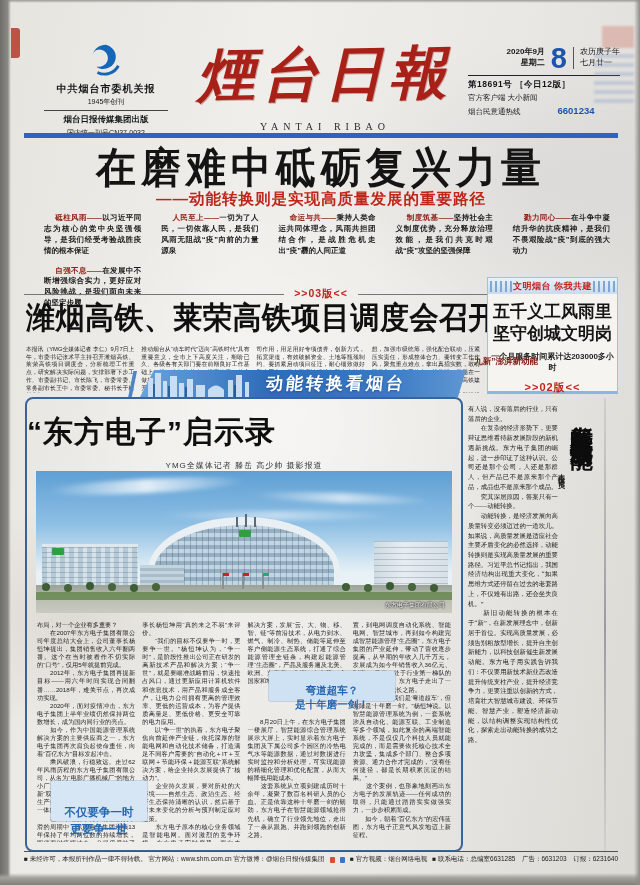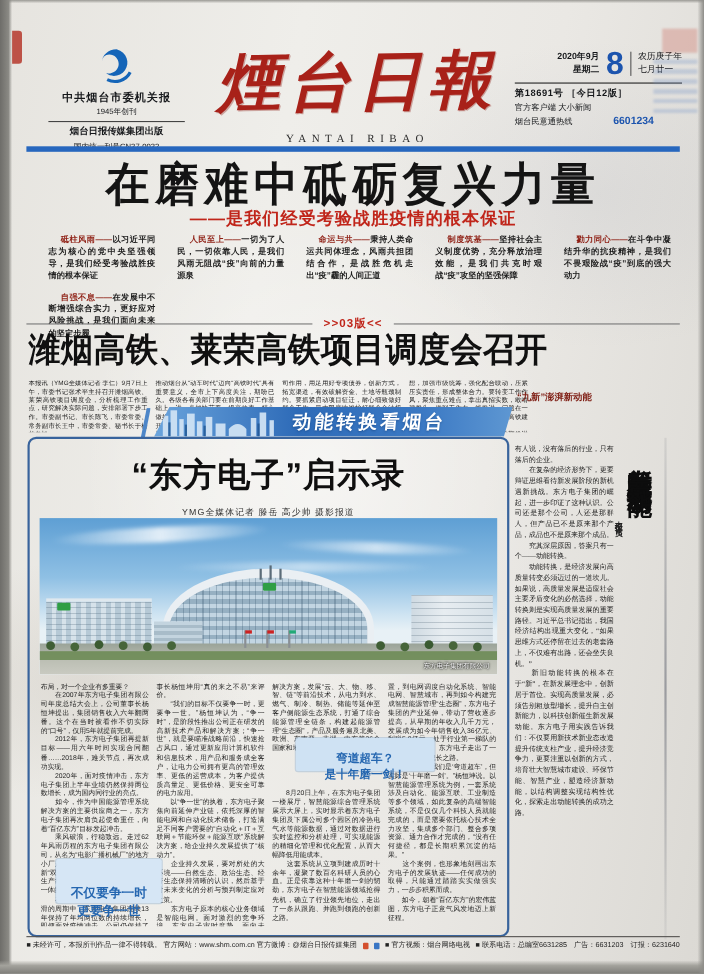--- a/index.html
+++ b/index.html
@@ -92,21 +92,21 @@
   .banner-slash{left:128px;top:371px;width:9px;height:27px;background:#4d86c8;
       clip-path:polygon(60% 0,100% 0,40% 100%,0 100%);}
   #banner{left:140px;top:370px;width:326px;height:27px;display:flex;align-items:center;
       background:linear-gradient(90deg,#6aa4dc,#2e6bb8 40%,#3b79c4 75%,#5e97d2);
       clip-path:polygon(14px 0,100% 0,calc(100% - 8px) 100%,0 100%);}
   .banner-text{color:#fff;font-weight:900;font-size:17px;letter-spacing:3px;transform:skewX(-6deg);
       text-shadow:0 1px 2px rgba(0,40,90,.4);margin-left:6px;}
 
   
   #fbox{left:25px;top:397px;width:438px;height:455px;border:2px solid #38639c;border-radius:8px;box-sizing:border-box;}
-  #f-title{margin-top:13px;text-align:center;font-size:30px;font-weight:900;letter-spacing:1px;color:#0f0f0f;}
+  #f-title{margin-top:13px;text-align:left;font-size:30px;font-weight:900;letter-spacing:1px;color:#0f0f0f;}
   #f-byline{text-align:center;font-size:8px;margin-top:7px;color:#333;letter-spacing:1px;}
   #photo{position:absolute;left:9px;right:9px;top:72px;height:142px;overflow:hidden;
       background:linear-gradient(180deg,#5e9fd4 0%,#8fc0e4 38%,#cfe4f2 62%,#e8f1f6 72%);}
   .ph-cloud{position:absolute;background:linear-gradient(90deg,rgba(255,255,255,0),rgba(255,255,255,.8),rgba(255,255,255,0));
       filter:blur(2px);border-radius:50%;}
   .ph-c1{left:10px;top:8px;width:200px;height:14px;transform:rotate(-3deg);}
   .ph-c2{right:20px;top:22px;width:180px;height:10px;transform:rotate(2deg);opacity:.8;}
   .ph-c3{left:120px;top:40px;width:240px;height:9px;opacity:.6;}
   .ph-main-rim{position:absolute;left:50%;transform:translateX(-50%);bottom:26px;width:192px;height:70px;
       background:#eaeff3;border-radius:96px 96px 0 0/54px 54px 0 0;}
@@ -197,21 +197,21 @@
     </div>
     <div class="mh-app">官方客户端 大小新闻</div>
     <div class="mh-hot">
       <span>烟台民意通热线</span><b>6601234</b>
     </div>
   </div>
 
   <div class="abs blue-rule"></div>
 
   <div class="abs" id="h1">在磨难中砥砺复兴力量</div>
-  <div class="abs" id="h1-sub">——是我们经受考验战胜疫情的根本保证</div>
+  <div class="abs" id="h1-sub">——动能转换则是实现高质量发展的重要路径</div>
   <div class="abs" id="leads">
       <div class="lead-item"><span class="lead-term">砥柱风雨——</span><span>以习近平同志为核心的党中央坚强领导，是我们经受考验战胜疫情的根本保证</span></div>
       <div class="lead-item"><span class="lead-term">人民至上——</span><span>一切为了人民，一切依靠人民，是我们风雨无阻战“疫”向前的力量源泉</span></div>
       <div class="lead-item"><span class="lead-term">命运与共——</span><span>秉持人类命运共同体理念，风雨共担团结合作，是战胜危机走出“疫”霾的人间正道</span></div>
       <div class="lead-item"><span class="lead-term">制度筑基——</span><span>坚持社会主义制度优势，充分释放治理效能，是我们共克时艰战“疫”攻坚的坚强保障</span></div>
       <div class="lead-item"><span class="lead-term">勠力同心——</span><span>在斗争中凝结升华的抗疫精神，是我们不畏艰险战“疫”到底的强大动力</span></div>
       <div class="lead-item"><span class="lead-term">自强不息——</span><span>在发展中不断增强综合实力，更好应对风险挑战，是我们面向未来的坚定步履</span></div>
     </div>
   <div class="abs" id="ref3">
     <div class="ln"></div>
@@ -223,20 +223,29 @@
   <div class="abs" id="rail">
       <div class="rail-col">本报讯（YMG全媒体记者 李仁）9月7日上午，市委书记张术平主持召开潍烟高铁、莱荣高铁项目调度会，分析梳理工作重点，研究解决实际问题，安排部署下步工作。市委副书记、市长陈飞，市委常委、常务副市长王中，市委常委、秘书长于松柏参加。
 　　张术平指出，潍烟高铁、莱荣高铁是烟台市倾力推进的重大交通基础设施项目，对于</div>
       <div class="rail-col">推动烟台从“动车时代”迈向“高铁时代”具有重要意义，全市上下高度关注，期盼已久。各级各有关部门要在前期良好工作基础上，进一步加快节奏，提高效率，精心做好项目开工前的各项准备工作，尽快展开工程建设，确保按期建成运营。要坚持问题导向，加强与上级沟通争取，细化完善融资方案，充分发挥平台公</div>
       <div class="rail-col">司作用，用足用好专项债券，创新方式，拓宽渠道，有效破解资金、土地等瓶颈制约。要抓紧启动项目征迁，耐心细致做好群众工作，最大限度地维护好群众合法权益，为工程顺利实施提供有力保障。
 　　张术平强调，潍烟高铁、莱荣高铁建设时间紧、任务重，全市上下要树立“一盘棋”思</div>
       <div class="rail-col">想，加强市级统筹，强化配合联动，压紧压实责任，形成整体合力。要转变工作作风，聚焦重点难点，拿出真招实数，敢啃硬骨头，做到工作在一线推进、问题在一线解决，全力加快潍烟高铁、莱荣高铁建设。
 　　会上，有关部门单位汇报了前期推进情况和下步工作打算。</div>
     </div>
 
+  <div class="abs" id="cbox">
+    <div class="cb-banner">文明烟台 你我共建</div>
+    <div class="cb-title">
+      <div>五千义工风雨里</div>
+      <div>坚守创城文明岗</div>
+    </div>
+    <div class="cb-sub">一个月服务时间累计达203000多小时</div>
+    <div class="cb-ref">&gt;&gt;02版&lt;&lt;</div>
+  </div>
 
   <div class="abs" id="slogan-small">“九新”澎湃新动能</div>
   <div class="abs banner-slash"></div>
   <div class="abs" id="banner">
     <svg width="120" height="27" viewBox="0 0 120 27">
       <g fill="#cfe2f4" opacity="0.95">
         <rect x="8" y="8" width="5" height="19"></rect>
           <rect x="15" y="3" width="6" height="24"></rect>
         <rect x="23" y="11" width="4" height="16"></rect>
           <rect x="30" y="6" width="7" height="21"></rect>

